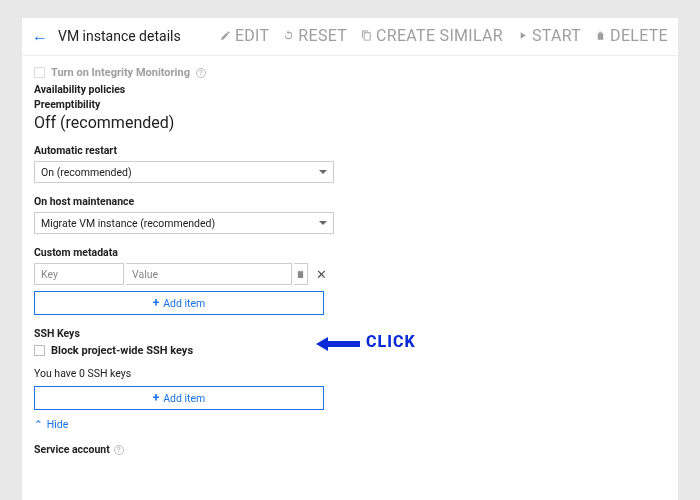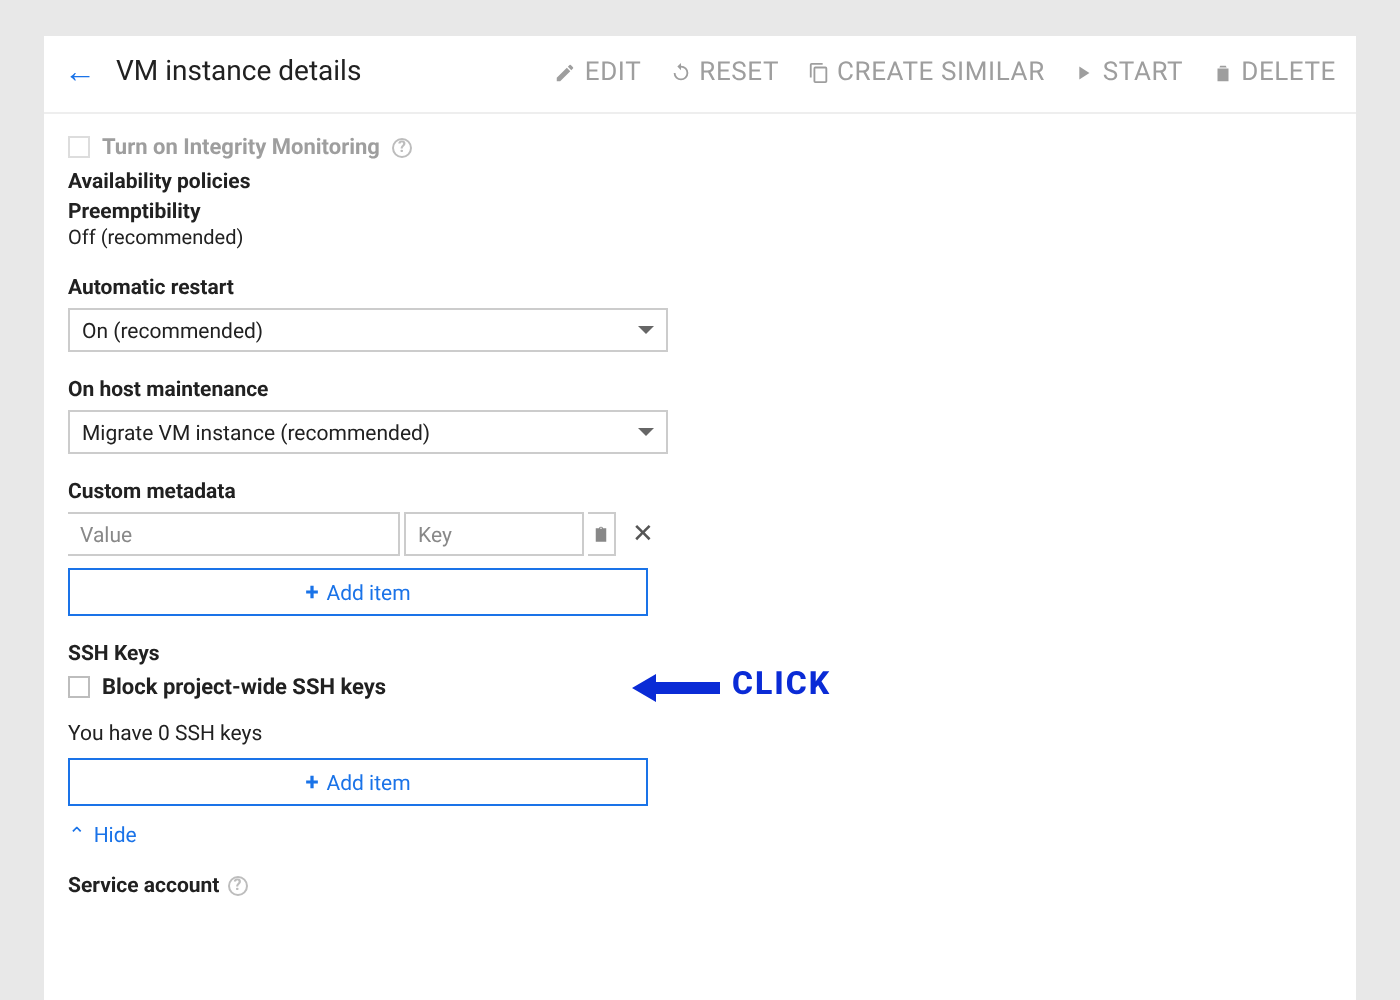--- a/index.html
+++ b/index.html
@@ -3,31 +3,31 @@
 <meta charset="utf-8">
 <style>
   * { box-sizing: border-box; margin: 0; padding: 0; }
   body { background: #e8e8e8; font-family: Roboto, "Helvetica Neue", Arial, sans-serif; font-size: 11px; color: #212121; }
   .frame { width: 700px; height: 500px; margin: 0 auto; background: #e8e8e8; padding: 18px 22px 0 22px; position: relative; }
   .panel { width: 656px; height: 482px; background: #fff; overflow: hidden; position: relative; }
   .header { display: flex; align-items: center; padding: 8px 10px 10px 10px; }
   .back { color: #1a73e8; font-size: 16px; font-weight: bold; margin-right: 10px; cursor: pointer; }
   .title { font-size: 14px; font-weight: 400; color: #212121; }
   .actions { margin-left: auto; display: flex; gap: 14px; }
-  .action { color: #9e9e9e; font-size: 13px; letter-spacing: .3px; display: flex; align-items: center; gap: 4px; cursor: pointer; }
+  .action { color: #9e9e9e; font-size: 16px; letter-spacing: .3px; display: flex; align-items: center; gap: 4px; cursor: pointer; }
   .action svg { width: 11px; height: 11px; fill: #9e9e9e; }
   .divider { border-bottom: 1px solid #eee; }
   .scroll { padding: 6px 12px 12px 12px; overflow: auto; height: calc(100% - 34px); }
   .row { display: flex; align-items: center; gap: 6px; margin: 4px 0; font-weight: bold; }
   .chk { width: 11px; height: 11px; border: 1px solid #bdbdbd; background: #fff; display: inline-block; }
   .muted { color: #9e9e9e; }
   .help { width:10px; height:10px; border:1px solid #bdbdbd; border-radius:50%; display:inline-flex; align-items:center; justify-content:center; color:#bdbdbd; font-size:8px; }
   .sec-h { font-weight: 700; font-size: 10.5px; }
   .sub { font-size: 10.5px; font-weight: 700; margin-top: 2px; }
-  .val { font-size: 10px; margin-top: 2px; }
+  .val { font-size: 16px; margin-top: 2px; }
   .label { font-size: 10.5px; font-weight: 700; margin-top: 12px; margin-bottom: 4px; }
   .select { position: relative; width: 300px; height: 22px; border: 1px solid #ccc; display: flex; align-items: center; padding: 0 6px; font-size: 10.5px; cursor: pointer; }
   .select.wide { width: 320px; }
   .caret { position: absolute; right: 6px; top: 8px; width: 0; height: 0; border-left: 4px solid transparent; border-right: 4px solid transparent; border-top: 4px solid #666; }
   .kv-row { display: flex; align-items: center; gap: 2px; }
   .inp { height: 22px; border: 1px solid #ccc; padding: 0 6px; font-size: 10.5px; color: #888; display: flex; align-items: center; position: relative; }
   .key { width: 90px; }
   .value { width: 166px; border-left: none; }
   .paste { width: 14px; display:flex; align-items:center; justify-content:center; border:1px solid #ccc; border-left:none; height:22px; }
   .paste svg { width:9px; height:11px; fill:#888; }
@@ -105,22 +105,22 @@
       </div>
 
       <div class="label">On host maintenance</div>
       <div class="select">
         <span>Migrate VM instance (recommended)</span>
         <span class="caret"></span>
       </div>
 
       <div class="label">Custom metadata</div>
       <div class="kv-row">
+        <div class="inp key">Key</div>
         <div class="inp value">Value</div>
-        <div class="inp key">Key</div>
         <div class="paste">
           <svg viewBox="0 0 24 24">
               <path d="M19 3h-4.18A3 3 0 0 0 9.18 3H5v18h14V3zM12 2a1 1 0 1 1-1 1 1 1 0 0 1 1-1z"></path>
             </svg>
         </div>
         <span class="close-x">✕</span>
       </div>
       <div class="add-btn">
         <span class="plus">+</span>
         <span>Add item</span>

